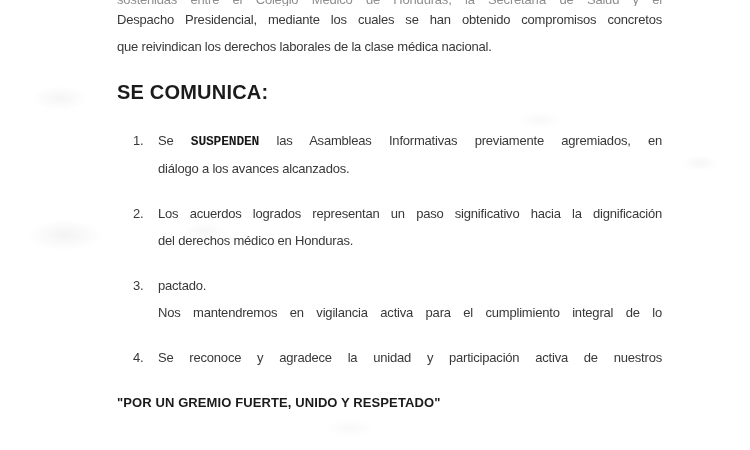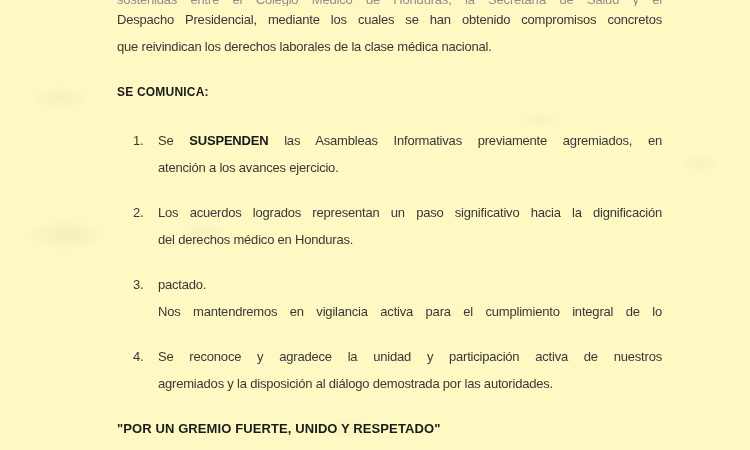--- a/index.html
+++ b/index.html
@@ -4,21 +4,21 @@
 <style>
   html, body {
     margin: 0;
     padding: 0;
     background: #e9e9e9;
   }
   .page {
     position: relative;
     width: 750px;
     height: 450px;
-    background: #fef9c3;
+    background: #ffffff;
     overflow: hidden;
     font-family: "Liberation Sans", sans-serif;
   }
   
   .noise {
     position: absolute;
     inset: 0;
     pointer-events: none;
     background:
       radial-gradient(ellipse 40px 18px at 60px 98px,  rgba(90,90,90,0.06), transparent 70%),
@@ -51,25 +51,26 @@
     height: 6px;
     overflow: hidden;
   }
   .clipwrap .line {
     margin-top: -14px;
     color: #8e8e8e;
   }
   b, .bold {
     font-weight: bold;
     color: #181818;
+    font-family: Liberation Mono, monospace;
   }
   .heading {
     margin-top: 19px;
     font-weight: bold;
-    font-size: 12px;
+    font-size: 20px;
     letter-spacing: 0.2px;
     color: #1b1b1b;
   }
   .list {
     margin-top: 21px;
     padding-left: 16px;
   }
   .item {
     display: flex;
     margin-bottom: 18px;
@@ -103,40 +104,39 @@
         </div>
         <div class="line j"><span>Despacho Presidencial, mediante los cuales se han obtenido compromisos concretos</span></div>
         <div class="line"><span>que reivindican los derechos laborales de la clase médica nacional.</span></div>
       </div>
     <div class="heading">SE COMUNICA:</div>
     <div class="list" id="list">
         <div class="item">
           <span class="num">1.</span>
           <div class="itext">
             <div class="line j"><span>Se </span><span class="bold">SUSPENDEN</span><span> las Asambleas Informativas previamente agremiados, en</span></div>
-            <div class="line"><span>atención a los avances ejercicio.</span></div>
+            <div class="line"><span>diálogo a los avances alcanzados.</span></div>
           </div>
         </div>
         <div class="item">
           <span class="num">2.</span>
           <div class="itext">
             <div class="line j"><span>Los acuerdos logrados representan un paso significativo hacia la dignificación</span></div>
             <div class="line"><span>del derechos médico en Honduras.</span></div>
           </div>
         </div>
         <div class="item">
           <span class="num">3.</span>
           <div class="itext">
             <div class="line"><span>pactado.</span></div>
             <div class="line j"><span>Nos mantendremos en vigilancia activa para el cumplimiento integral de lo</span></div>
           </div>
         </div>
         <div class="item">
           <span class="num">4.</span>
           <div class="itext">
             <div class="line j"><span>Se reconoce y agradece la unidad y participación activa de nuestros</span></div>
-            <div class="line"><span>agremiados y la disposición al diálogo demostrada por las autoridades.</span></div>
           </div>
         </div>
       </div>
     <div class="slogan">"POR UN GREMIO FUERTE, UNIDO Y RESPETADO"</div>
   </div>
 </div>
 
 </body></html>

